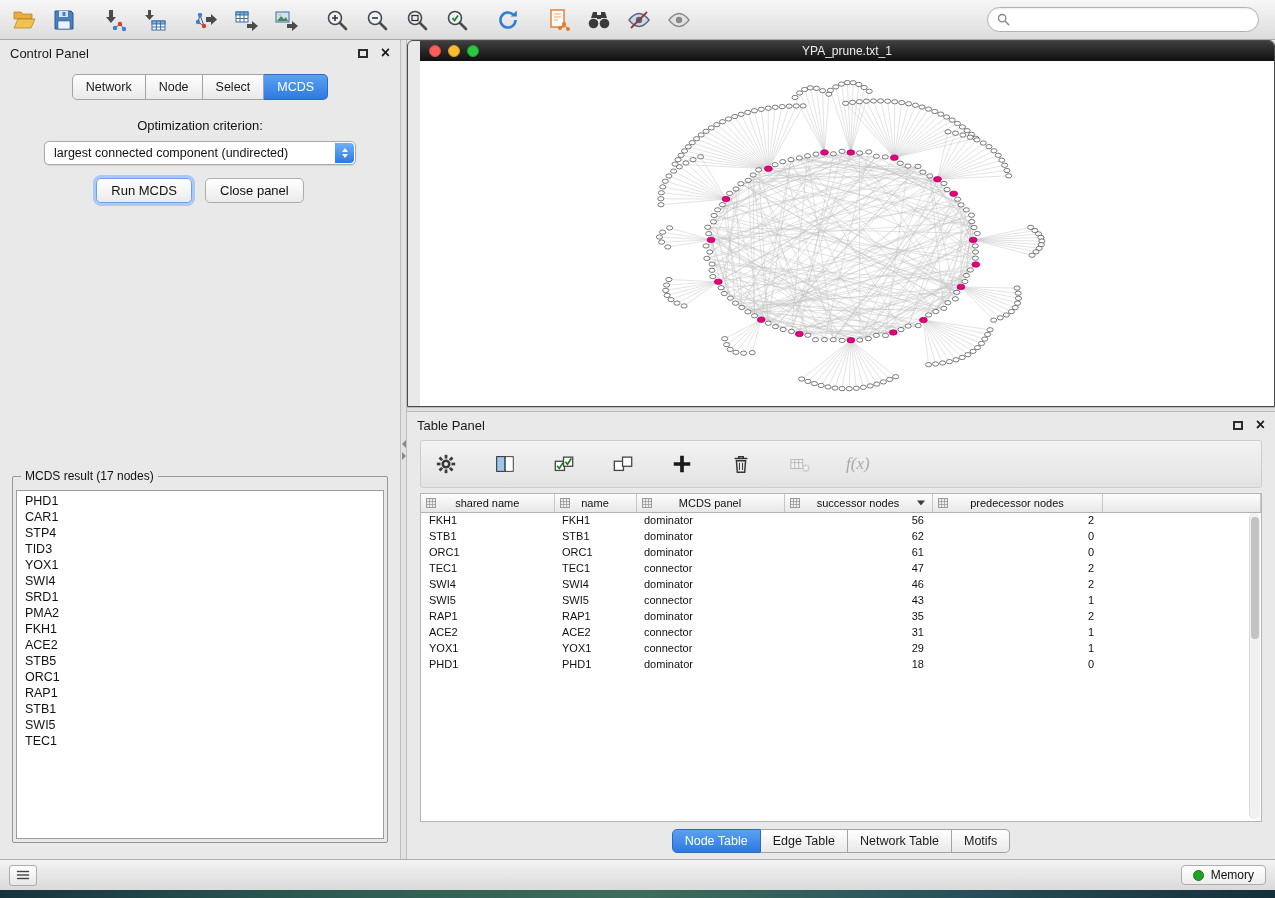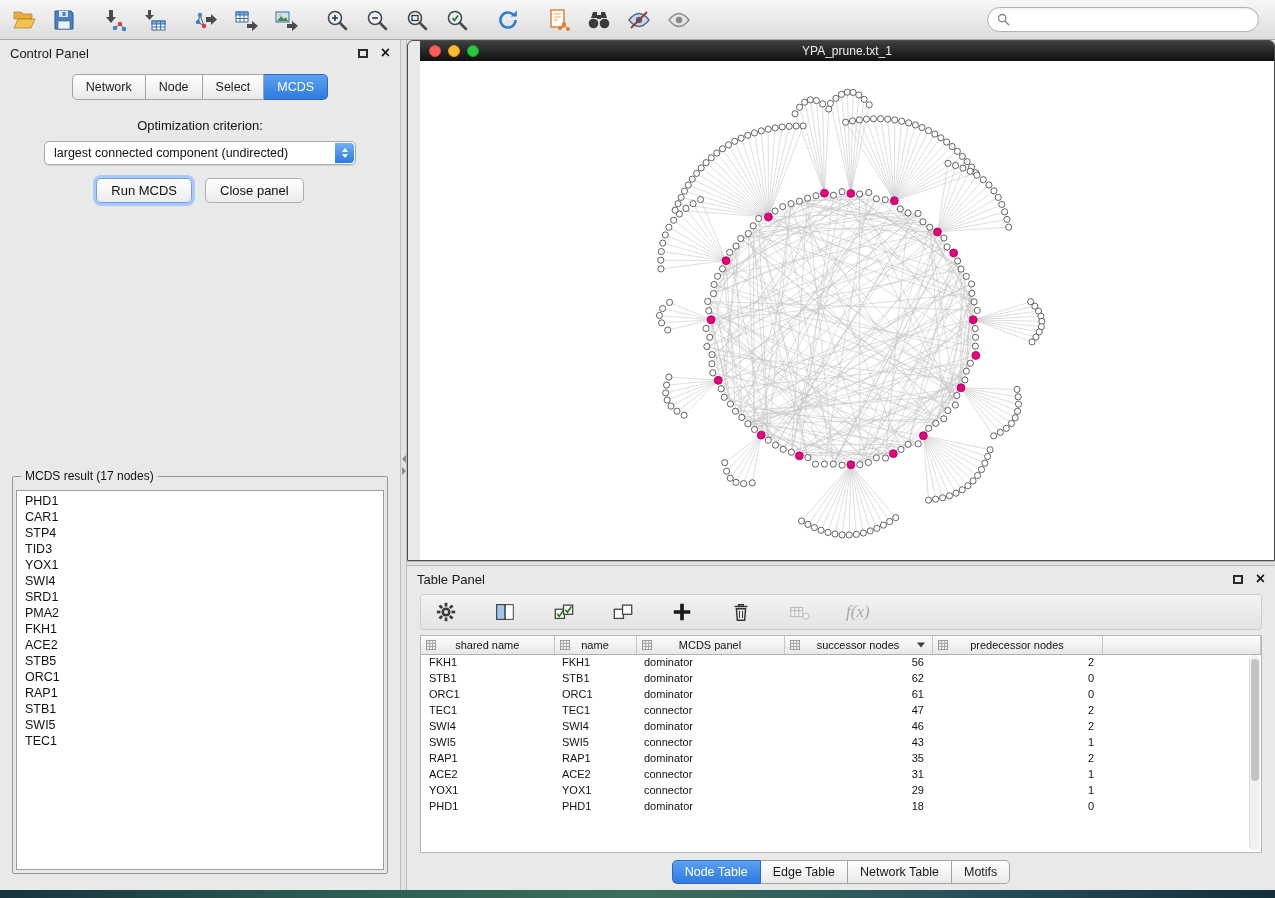--- a/index.html
+++ b/index.html
@@ -43,36 +43,36 @@
   .mcds-item { line-height:16px; padding-left:8px; cursor:default; }
 
   
   .v-splitter { width:7px; background:#e2e2e2; border-left:1px solid #bdbdbd; border-right:1px solid #bdbdbd; position:relative; cursor:col-resize; }
   .v-splitter .arrows { position:absolute; top:50%; left:0; transform:translateY(-50%); display:flex; flex-direction:column; gap:4px; align-items:center; width:100%; }
   .sp-left { width:0; height:0; border-top:4px solid transparent; border-bottom:4px solid transparent; border-right:4.5px solid #8a8a8a; }
   .sp-right { width:0; height:0; border-top:4px solid transparent; border-bottom:4px solid transparent; border-left:4.5px solid #8a8a8a; }
 
   
   .right-col { flex:1; display:flex; flex-direction:column; min-width:0; background:#e9e9e9; }
-  .network-window { height:521px; display:flex; flex-direction:column; border:1px solid #4a4a4a; border-radius:6px 6px 0 0; overflow:hidden; flex:0 0 auto;padding-left:12px; }
+  .network-window { height:367px; display:flex; flex-direction:column; border:1px solid #4a4a4a; border-radius:6px 6px 0 0; overflow:hidden; flex:0 0 auto;padding-left:12px; }
   .titlebar { height:20px; background:linear-gradient(#3f3f3f,#101010); display:flex; align-items:center; position:relative; flex:0 0 auto; }
   .lights { position:absolute; left:9px; top:0; bottom:0; display:flex; align-items:center; gap:7px; }
   .light { width:12px; height:12px; border-radius:50%; cursor:default; }
   .light.red { background:#ff5f57; border:1px solid #d94a43; }
   .light.yellow { background:#febc2e; border:1px solid #d8a023; }
   .light.green { background:#28c840; border:1px solid #1f9e32; }
   .title-text { flex:1; text-align:center; color:#ededed; font-size:12px; }
   .net-canvas { flex:1; background:#ffffff; min-height:0; }
   .net-canvas svg { width:100%; height:100%; display:block; }
 
   .h-splitter { height:5px; background:#e0e0e0; border-top:1px solid #bbb; border-bottom:1px solid #bbb; cursor:row-resize; flex:0 0 auto; }
 
   
   .table-panel { flex:1; display:flex; flex-direction:column; min-height:0; background:#e9e9e9; }
-  .tp-toolbar { height:36px; margin:2px 13px 5px; background:linear-gradient(#f3f3f3,#e3e3e3); border:1px solid #cdcdcd; border-radius:3px; display:flex; align-items:center; gap:33px; padding:0 12px; flex:0 0 auto; }
+  .tp-toolbar { height:48px; margin:2px 13px 5px; background:linear-gradient(#f3f3f3,#e3e3e3); border:1px solid #cdcdcd; border-radius:3px; display:flex; align-items:center; gap:33px; padding:0 12px; flex:0 0 auto; }
   .tp-btn { width:26px; height:26px; display:flex; align-items:center; justify-content:center; cursor:default; }
   .tp-btn svg { width:22px; height:22px; }
   .fx-label { font-size:17px; font-style:italic; font-family:"Liberation Serif",serif; color:#a9a9a9; cursor:default; }
   .tp-table-wrap { margin:0 13px; background:#fff; border:1px solid #b5b5b5; flex:1; position:relative; overflow:hidden; min-height:0; }
   table.node-table { width:100%; border-collapse:collapse; table-layout:fixed; font-size:11px; color:#111; }
   table.node-table thead th { height:18px; background:linear-gradient(#fdfdfd,#e7e7e7); border-right:1px solid #c6c6c6; border-bottom:1px solid #b2b2b2; font-weight:normal; position:relative; padding:0 14px; white-space:nowrap; overflow:hidden; cursor:default; }
   th .mini-icon { position:absolute; left:5px; top:50%; transform:translateY(-50%); width:10px; height:10px; }
   th .sort-arrow { position:absolute; right:7px; top:50%; transform:translateY(-50%); width:0; height:0; border-left:4px solid transparent; border-right:4px solid transparent; border-top:5px solid #3c3c3c; }
   table.node-table tbody td { height:16px; padding:0 8px; white-space:nowrap; overflow:hidden; cursor:default; }
   td.num { text-align:right; }
@@ -1148,14 +1148,29 @@
         <div class="tp-tabs">
           <div class="tp-tab active">Node Table</div>
           <div class="tp-tab">Edge Table</div>
           <div class="tp-tab">Network Table</div>
           <div class="tp-tab">Motifs</div>
         </div>
       </div>
     </div>
   </div>
 
+  <div class="status-bar">
+    <div class="list-btn">
+      <svg viewBox="0 0 20 16" width="18" height="14">
+          <g stroke="#444" stroke-width="1.6">
+            <line x1="3" y1="4" x2="17" y2="4"></line>
+            <line x1="3" y1="8" x2="17" y2="8"></line>
+            <line x1="3" y1="12" x2="17" y2="12"></line>
+          </g>
+        </svg>
+    </div>
+    <div class="memory-btn">
+      <span class="memory-dot"></span>
+      <span>Memory</span>
+    </div>
+  </div>
   <div class="desktop-strip"></div>
 </div>
 
 </body></html>

